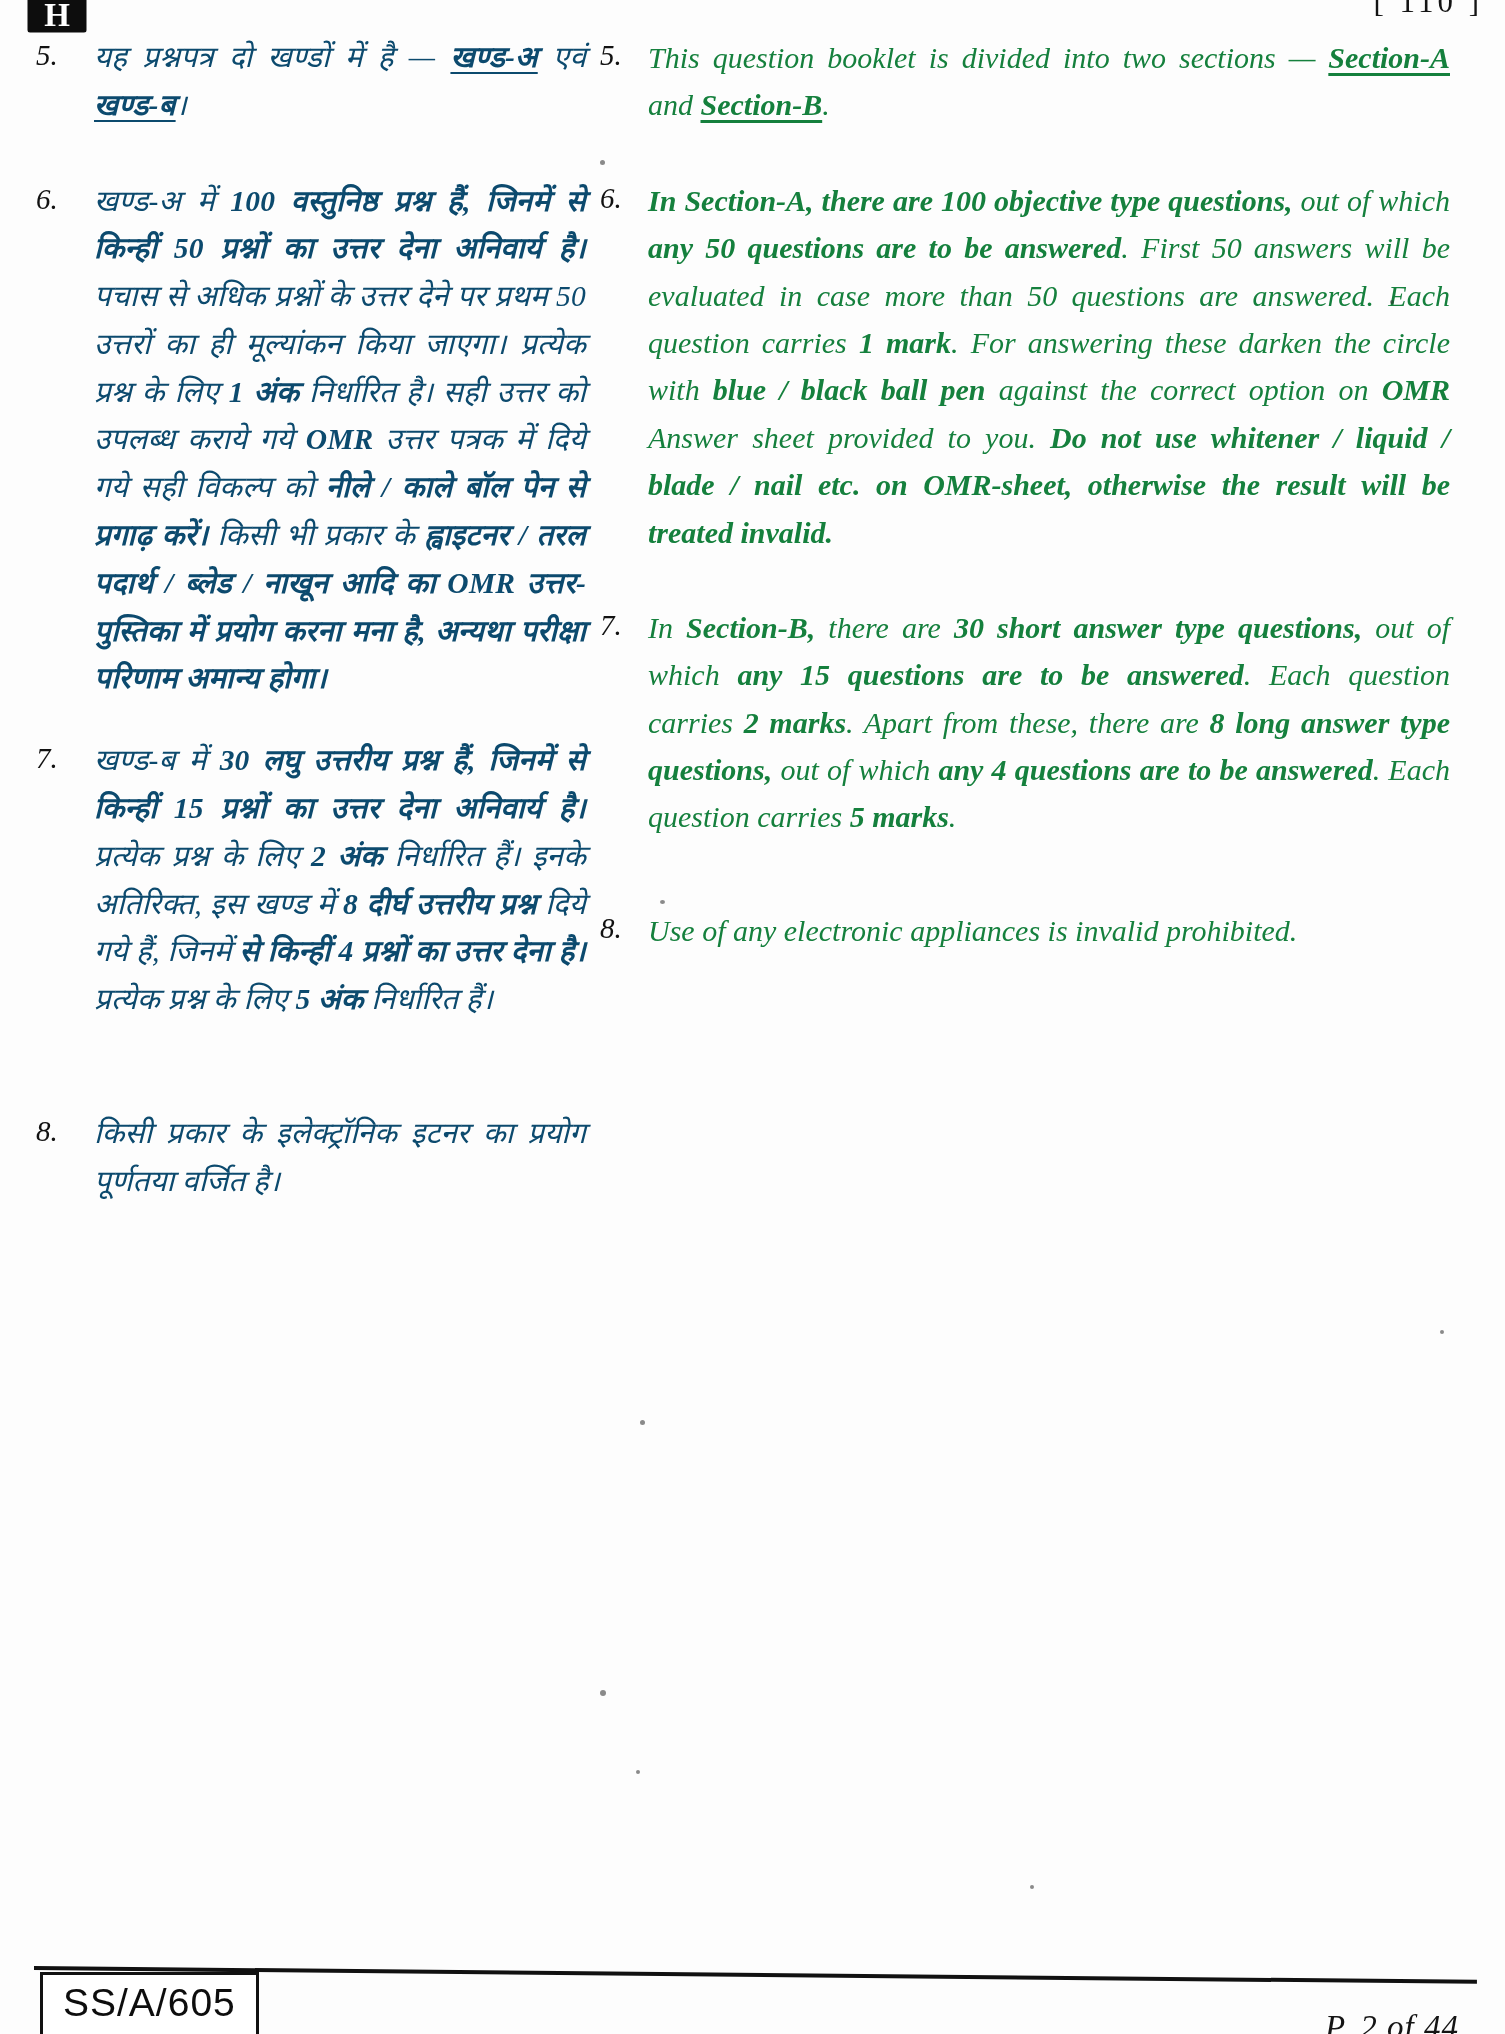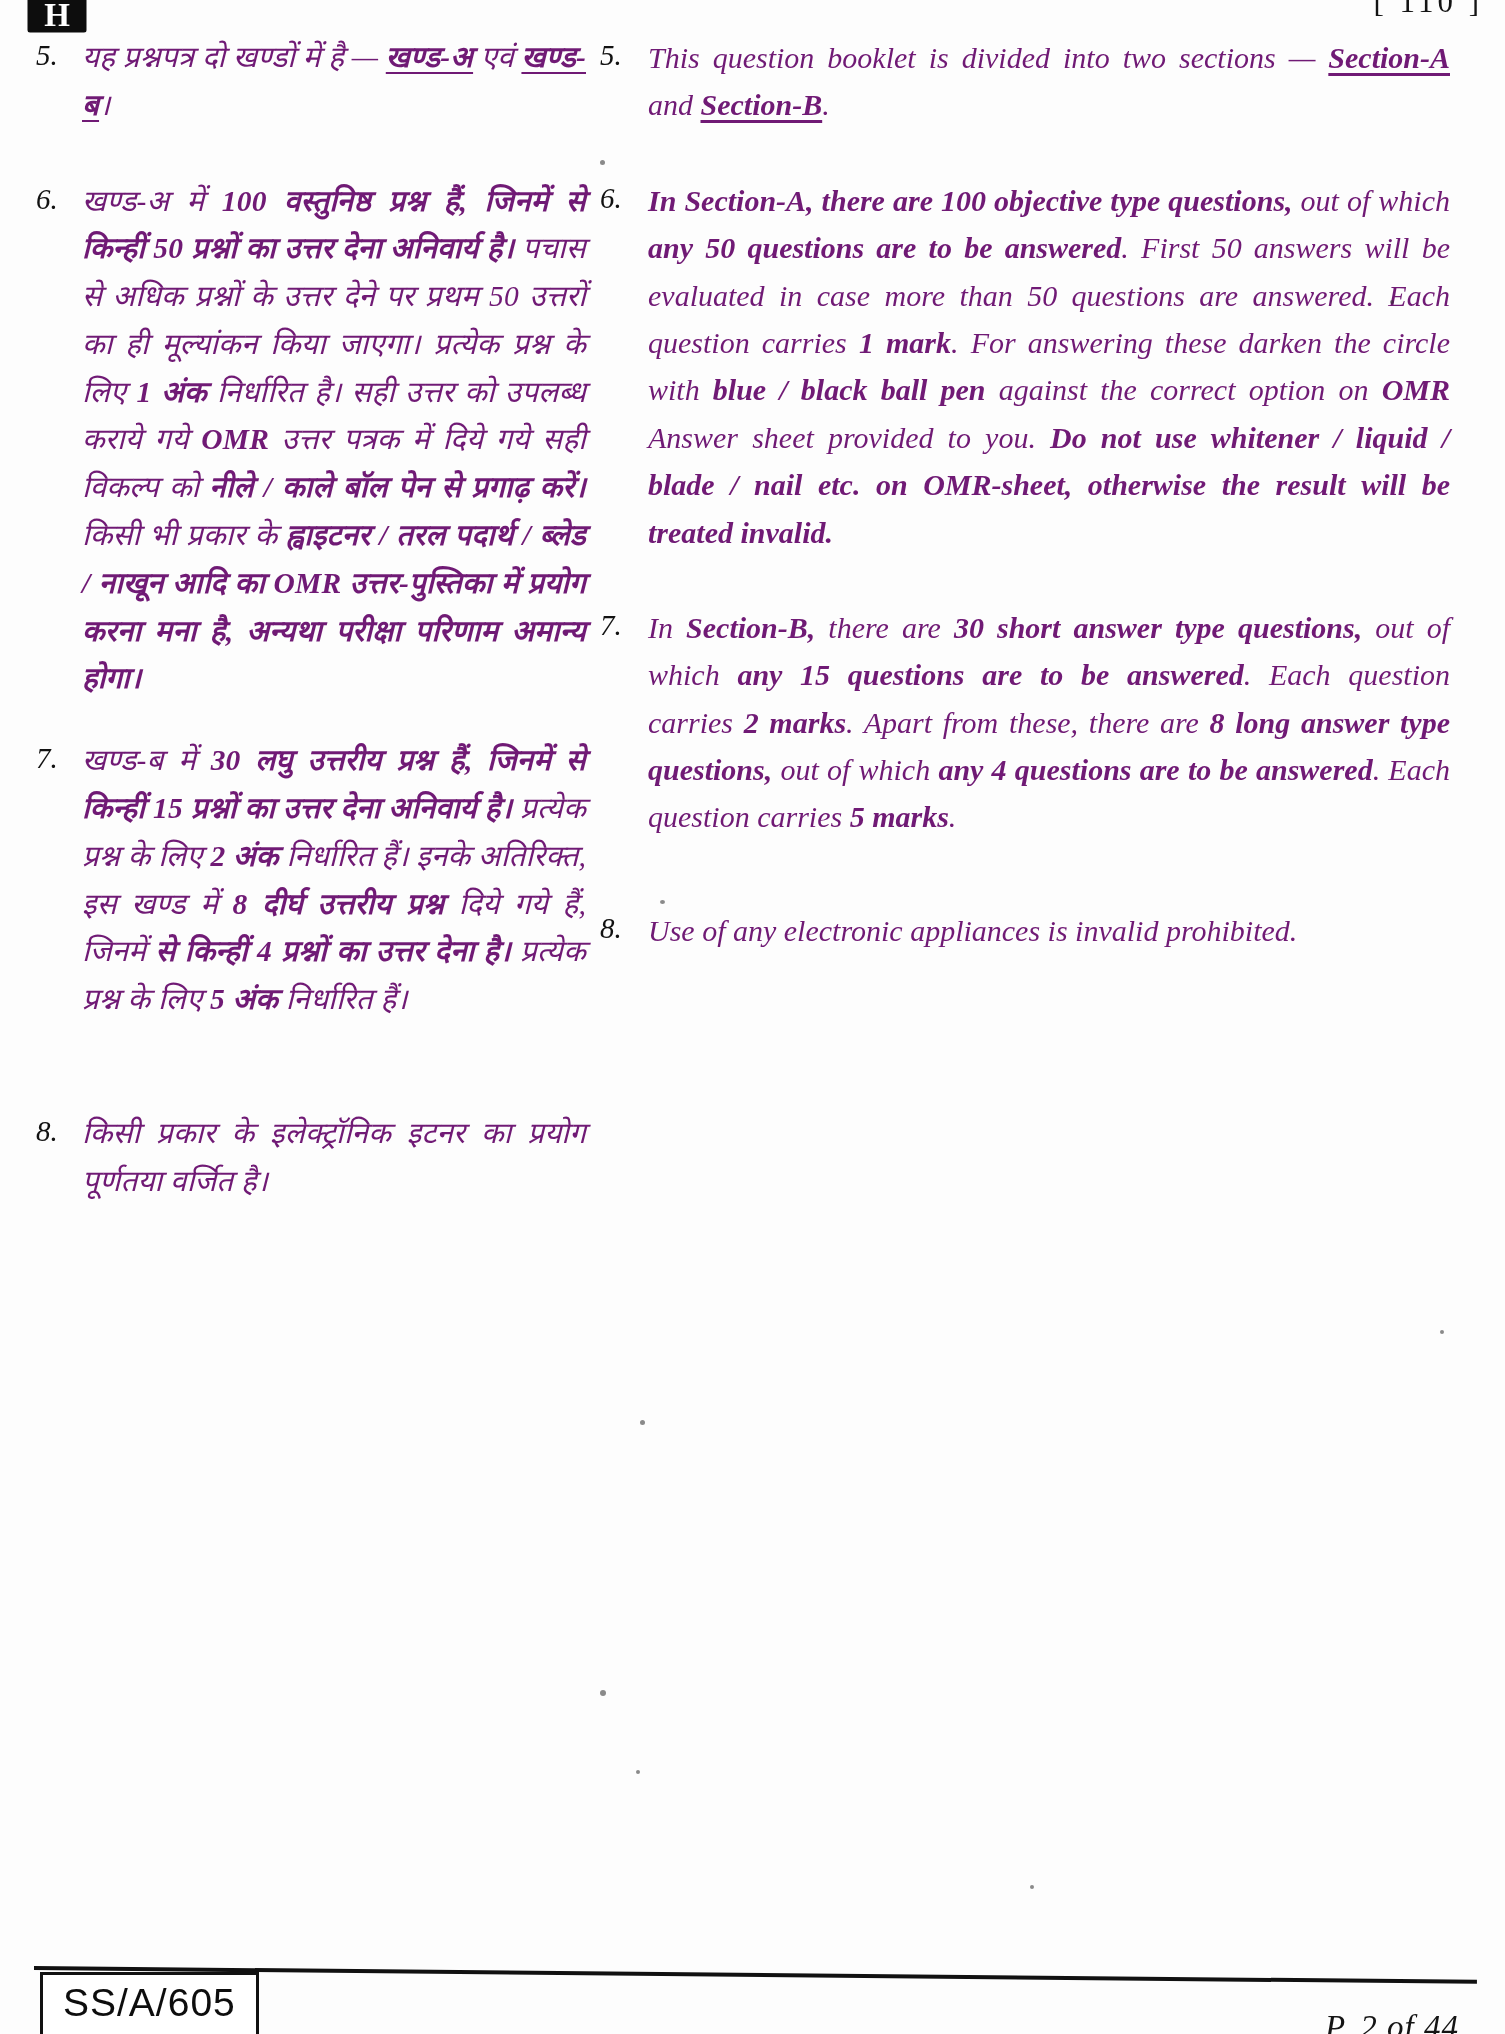--- a/index.html
+++ b/index.html
@@ -89,36 +89,37 @@
   }
 
   
   .hi .body {
     font-family: "Liberation Serif", "DejaVu Serif", serif;
     font-style: italic;
     font-size: 29.5px;
     line-height: 1.62;
     text-align: justify;
     text-justify: inter-word;
-    color: #701a75;
+    color: #0c4a6e;
     letter-spacing: 0.2px;
+    margin-left: 12px;
   }
   .hi .num {
     font-size: 29px;
   }
 
   
   .en .body {
     font-family: "Liberation Serif", "DejaVu Serif", serif;
     font-style: italic;
     font-size: 30px;
     line-height: 1.58;
     text-align: justify;
     text-justify: inter-word;
-    color: #701a75;
+    color: #15803d;
   }
   .en .num {
     font-size: 29px;
     padding-right: 14px;
   }
 
   .b   { font-weight: bold; }
   .bu  { font-weight: bold; text-decoration: underline; text-underline-offset: 5px; }
 
   

